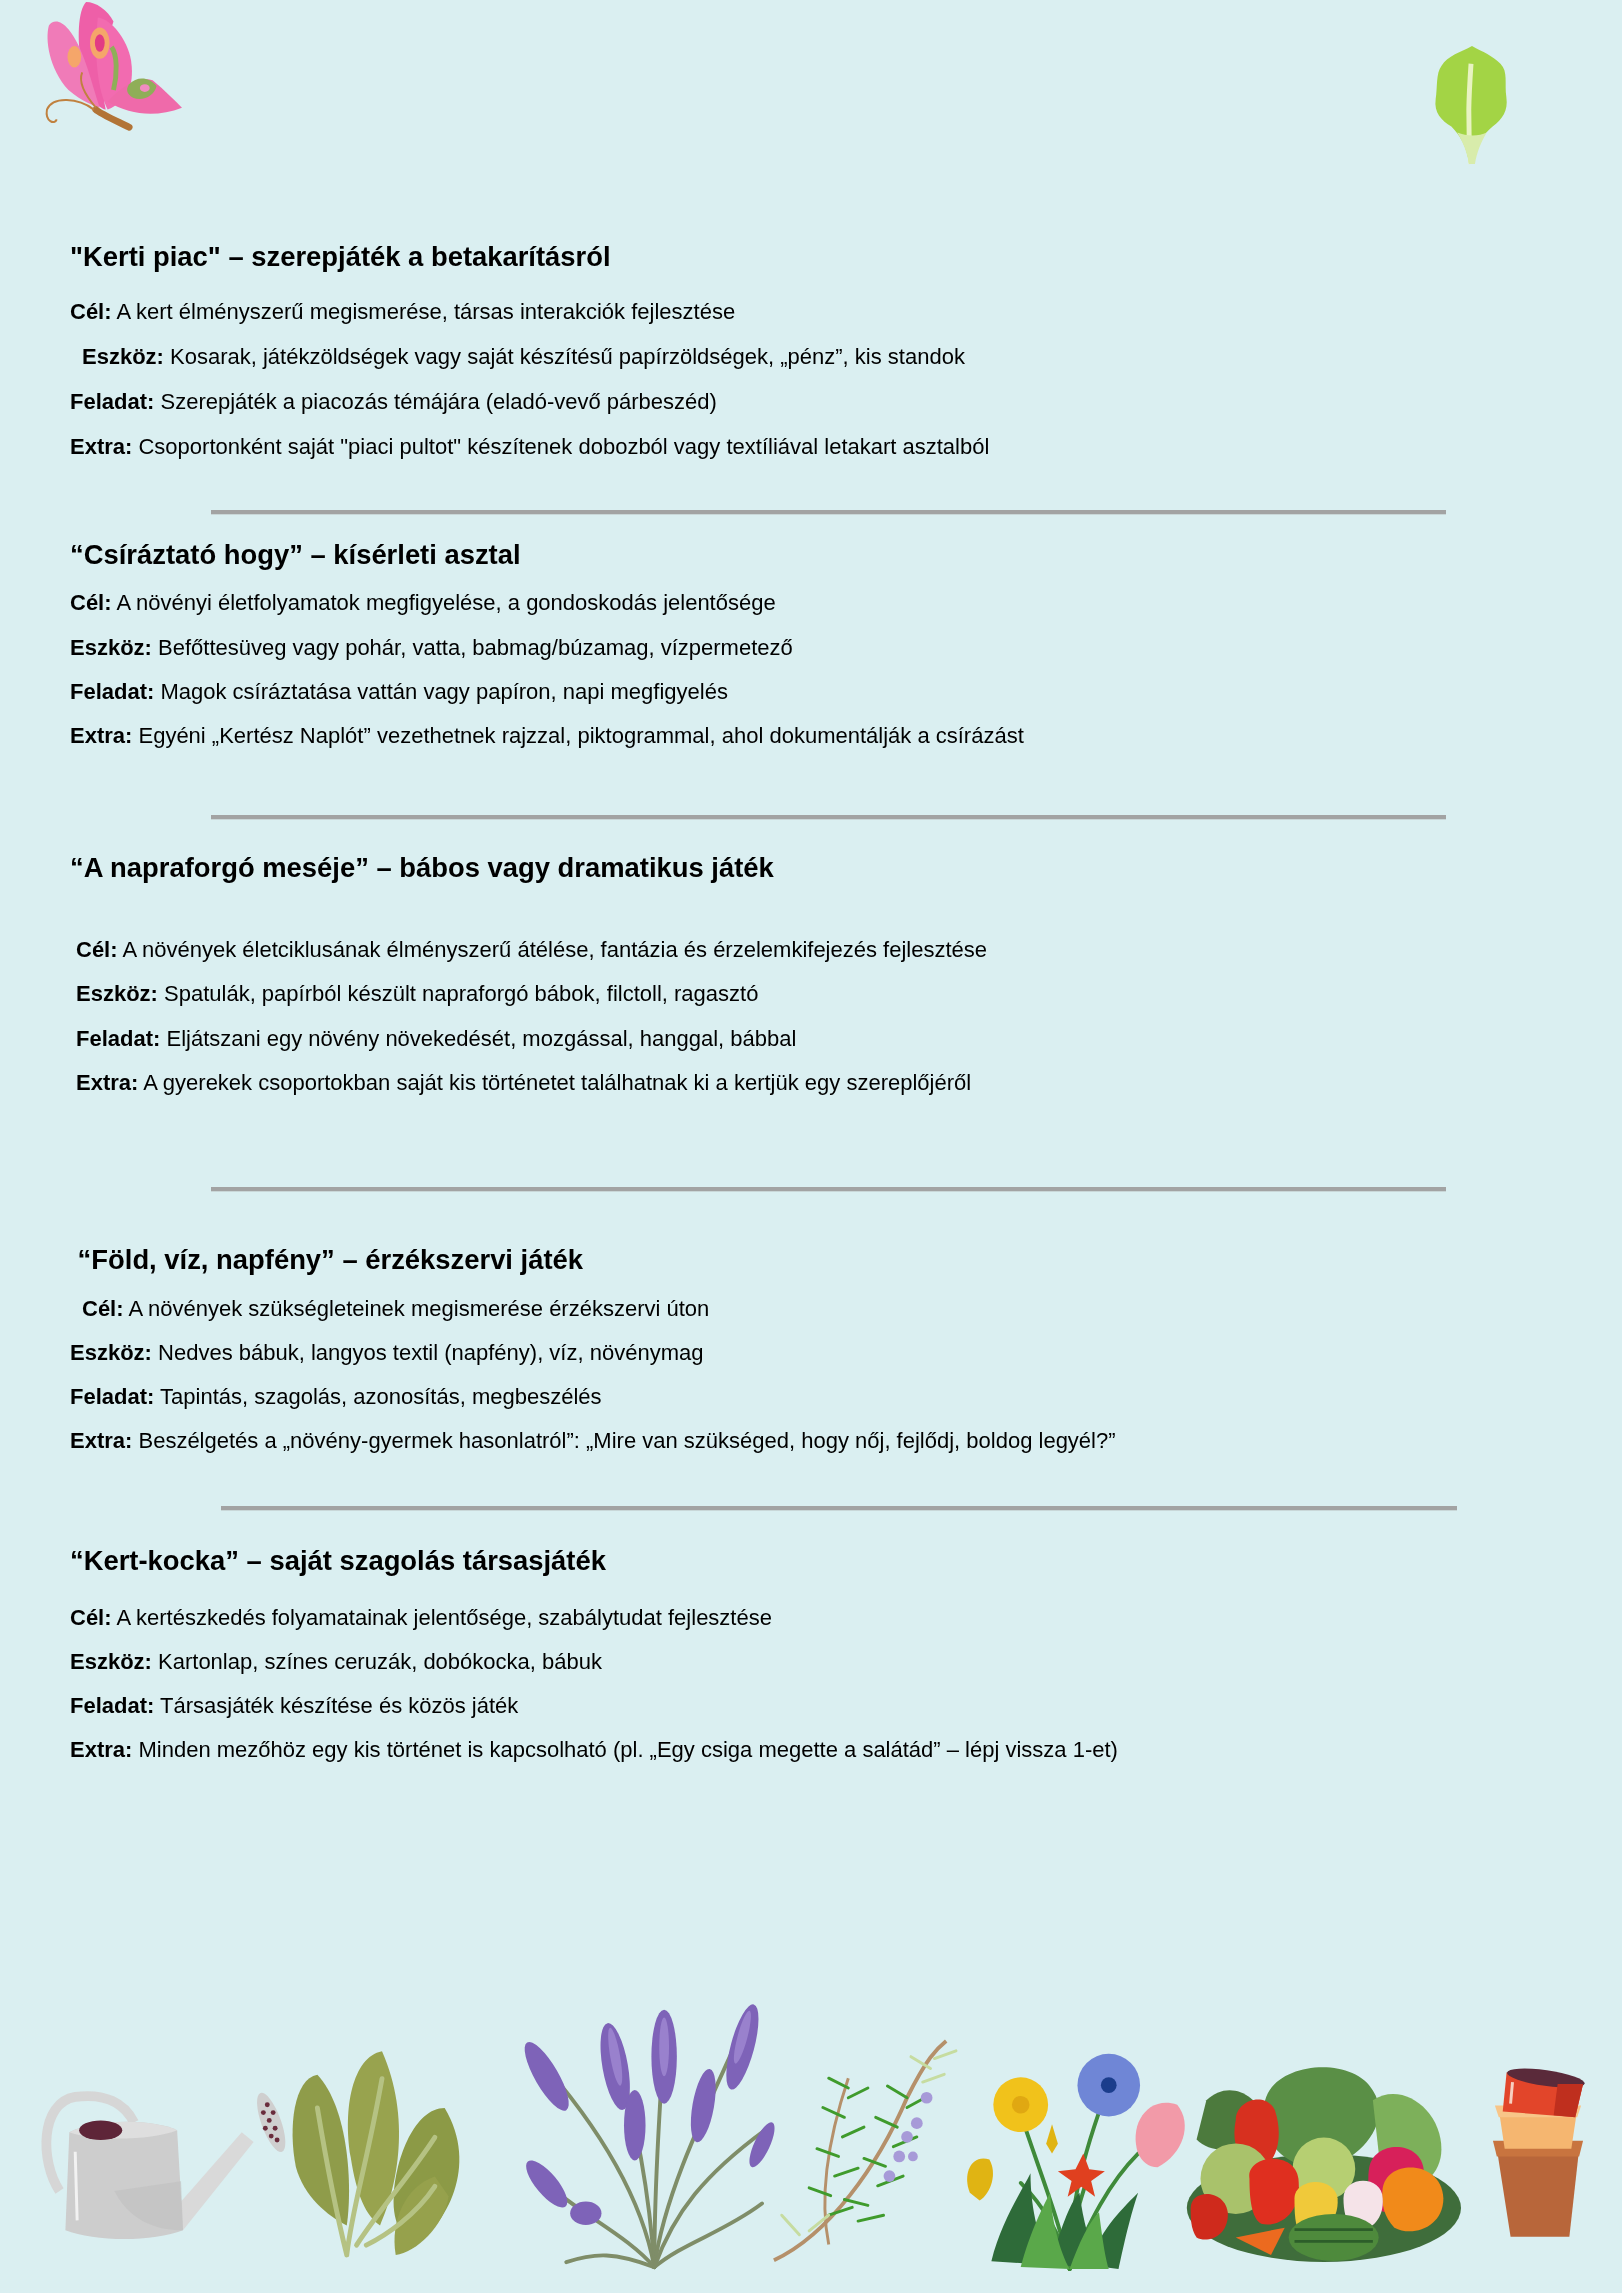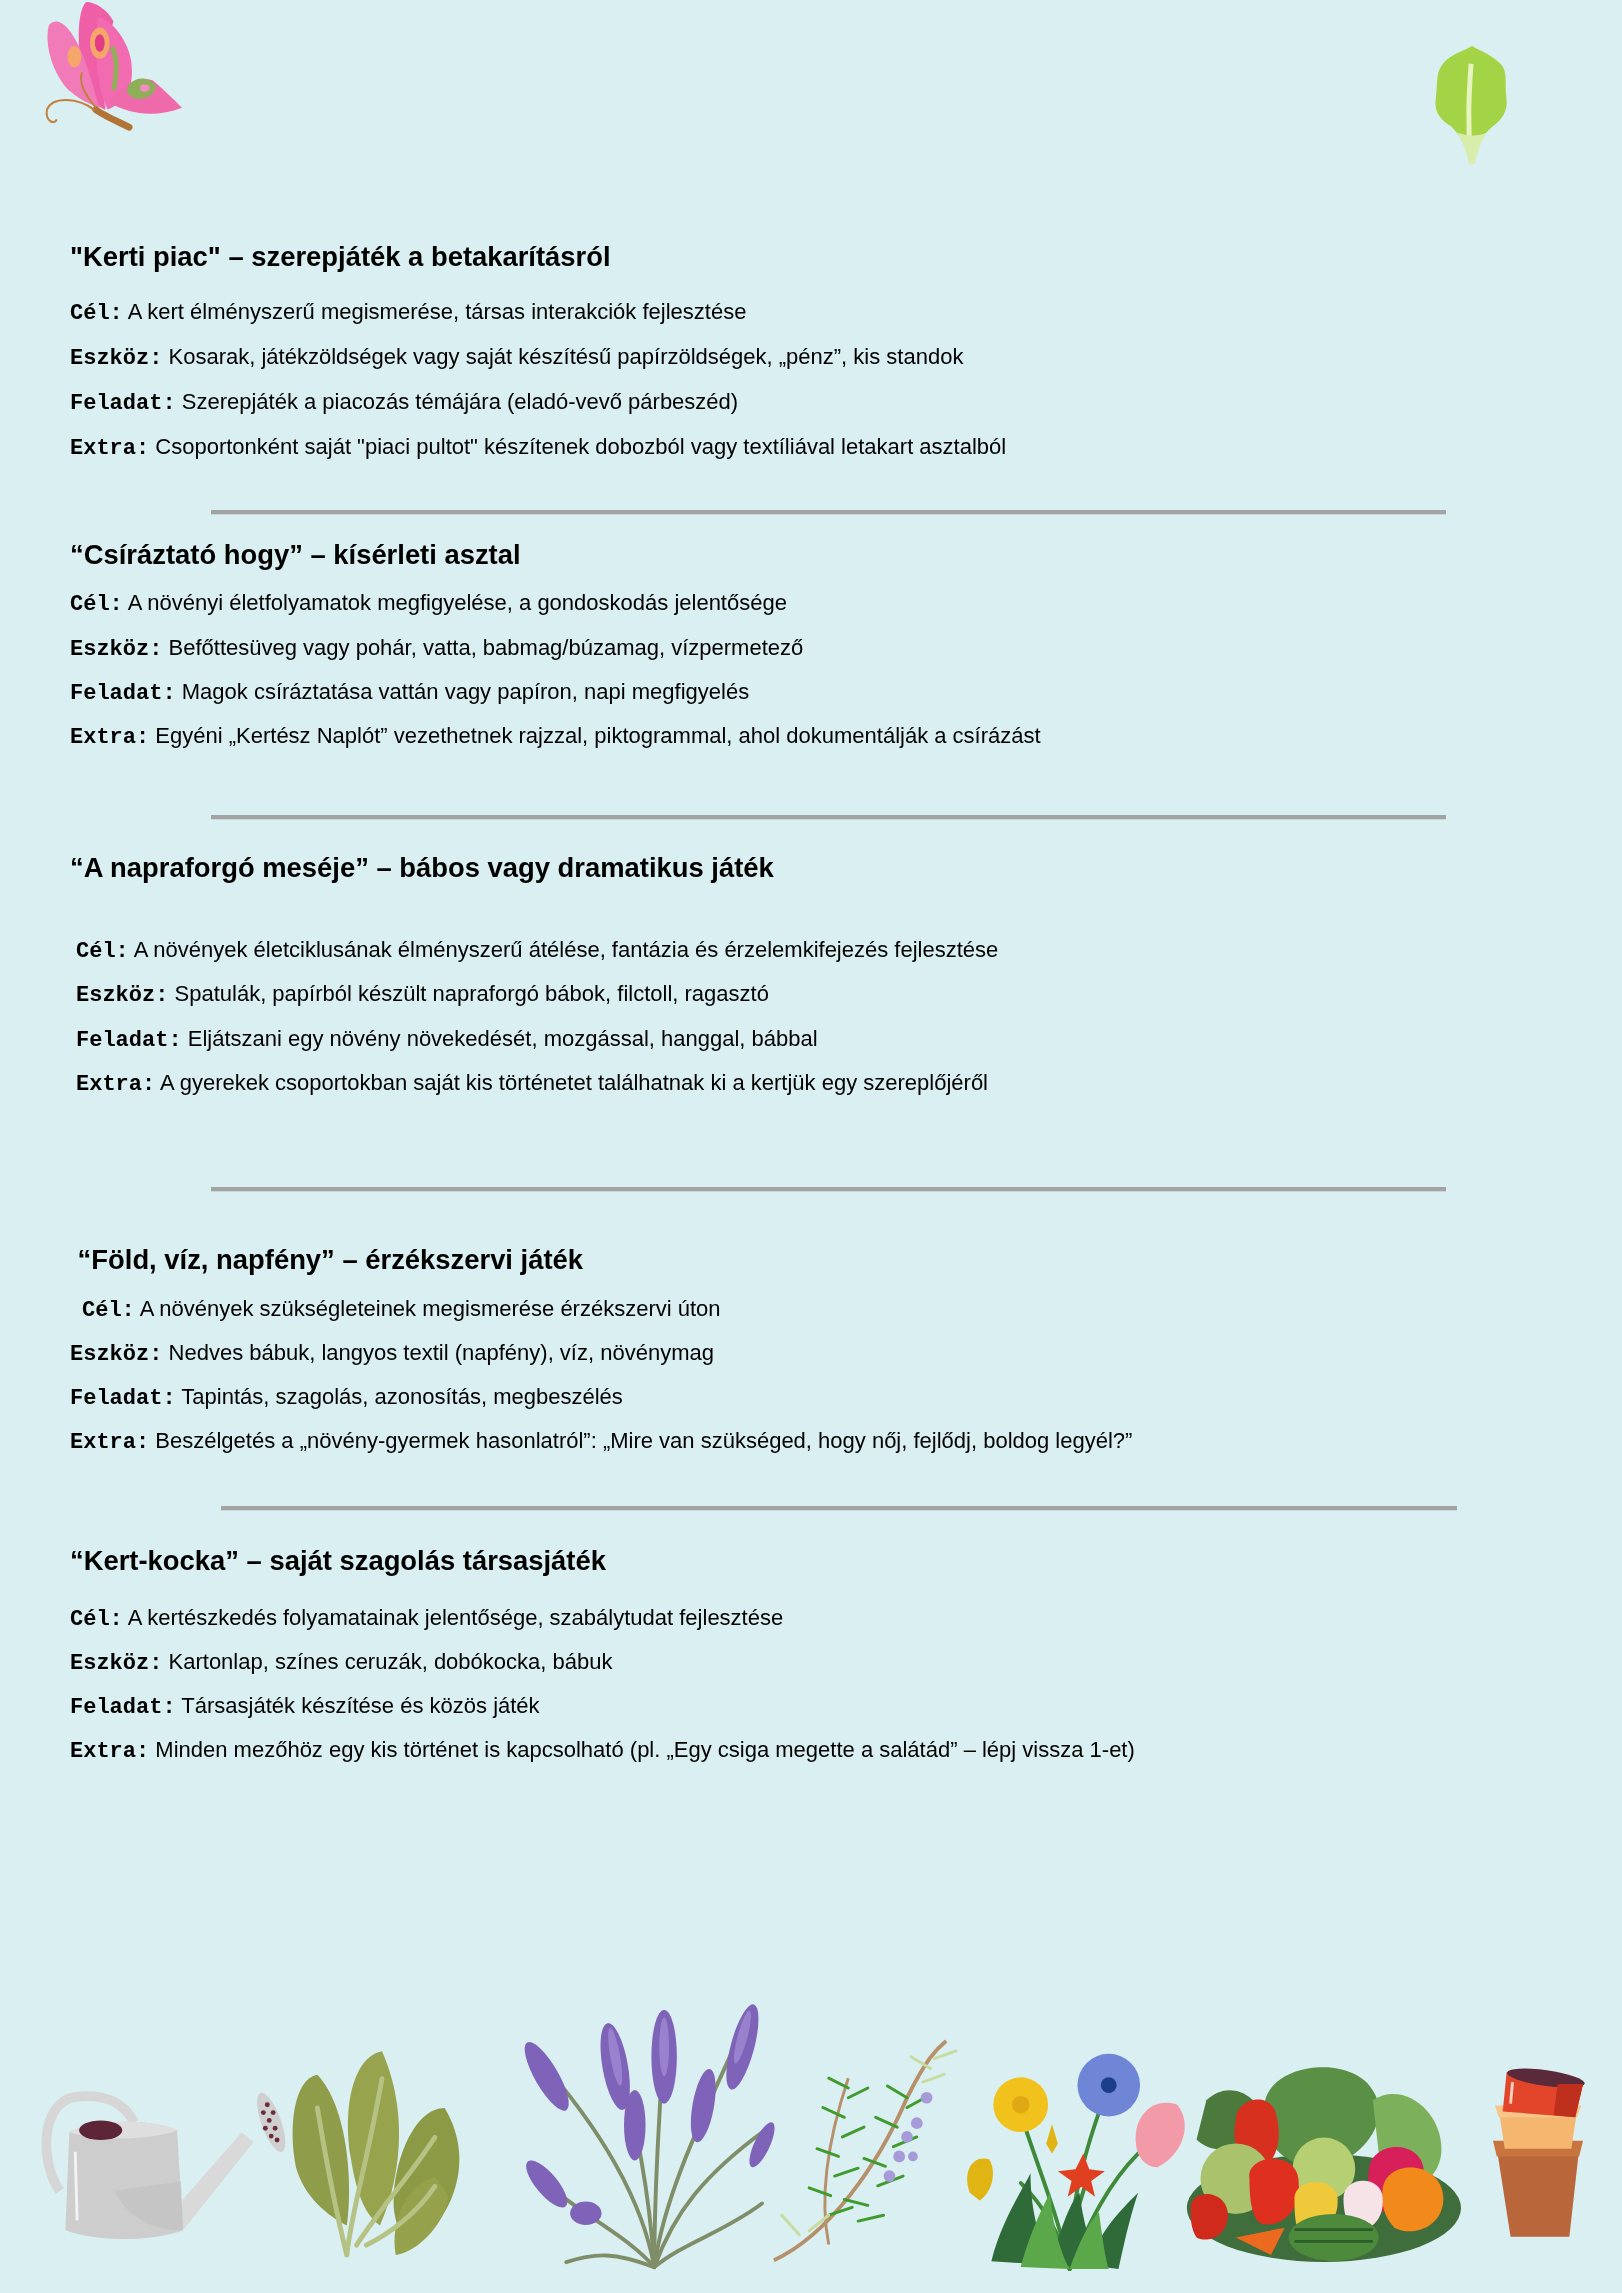--- a/index.html
+++ b/index.html
@@ -9,21 +9,21 @@
     font-family: "Liberation Sans", sans-serif;
     color: #000;
   }
   .heading {
     position: absolute; font-weight: bold; font-size: 27.4px; white-space: pre;
     line-height: 33px;
   }
   .line {
     position: absolute; font-size: 22px; white-space: pre; line-height: 27.4px;
   }
-  .line b { font-weight: bold; font-family: Liberation Mono, monospace; }
+  .line b { font-weight: bold; }
   .sep {
     position: absolute; height: 3.9px; background: #a2a3a3;
     box-shadow: 0 1px 0 #c9d7d8;
   }
   svg { position: absolute; overflow: visible; }
 </style>
 </head>
 <body>
 
 <svg style="left:39px;top:0px;width:147px;height:137px" viewBox="0 0 150 140">
@@ -44,21 +44,21 @@
 
 <svg style="left:1418px;top:44px;width:108px;height:123px" viewBox="0 0 110 125">
   <path d="M55 2 C44 8 30 12 24 22 C18 30 20 44 18 56 C16 70 24 78 34 84 C42 92 50 104 52 122 L56 122 C58 104 66 92 76 84 C86 76 92 68 90 54 C88 40 92 28 84 20 C76 12 66 8 55 2Z" fill="#a3d445"></path>
   <path d="M54 20 C52 50 50 80 54 122" stroke="#e8f3c2" stroke-width="5" fill="none"></path>
   <path d="M40 90 C46 100 50 110 52 122 L58 122 C60 110 64 100 70 90 C62 94 50 94 40 90Z" fill="#d8ecab"></path>
 </svg>
 
 <div>
   <div class="heading" style="left:70px;top:240px">"Kerti piac" – szerepjáték a betakarításról</div>
   <div class="line" style="left:70px;top:298px"><b>Cél:</b><span> A kert élményszerű megismerése, társas interakciók fejlesztése</span></div>
-  <div class="line" style="left:70px;top:343px"><b>Eszköz:</b><span> Kosarak, játékzöldségek vagy saját készítésű papírzöldségek, „pénz”, kis standok</span></div>
+  <div class="line" style="left:82px;top:343px"><b>Eszköz:</b><span> Kosarak, játékzöldségek vagy saját készítésű papírzöldségek, „pénz”, kis standok</span></div>
   <div class="line" style="left:70px;top:388px"><b>Feladat:</b><span> Szerepjáték a piacozás témájára (eladó-vevő párbeszéd)</span></div>
   <div class="line" style="left:70px;top:433px"><b>Extra:</b><span> Csoportonként saját "piaci pultot" készítenek dobozból vagy textíliával letakart asztalból</span></div>
 </div>
 
 <div class="sep" style="left:211px;top:510px;width:1235px"></div>
 
 <div>
   <div class="heading" style="left:70px;top:538px">“Csíráztató hogy” – kísérleti asztal</div>
   <div class="line" style="left:70px;top:589px"><b>Cél:</b><span> A növényi életfolyamatok megfigyelése, a gondoskodás jelentősége</span></div>
   <div class="line" style="left:70px;top:634px"><b>Eszköz:</b><span> Befőttesüveg vagy pohár, vatta, babmag/búzamag, vízpermetező</span></div>

